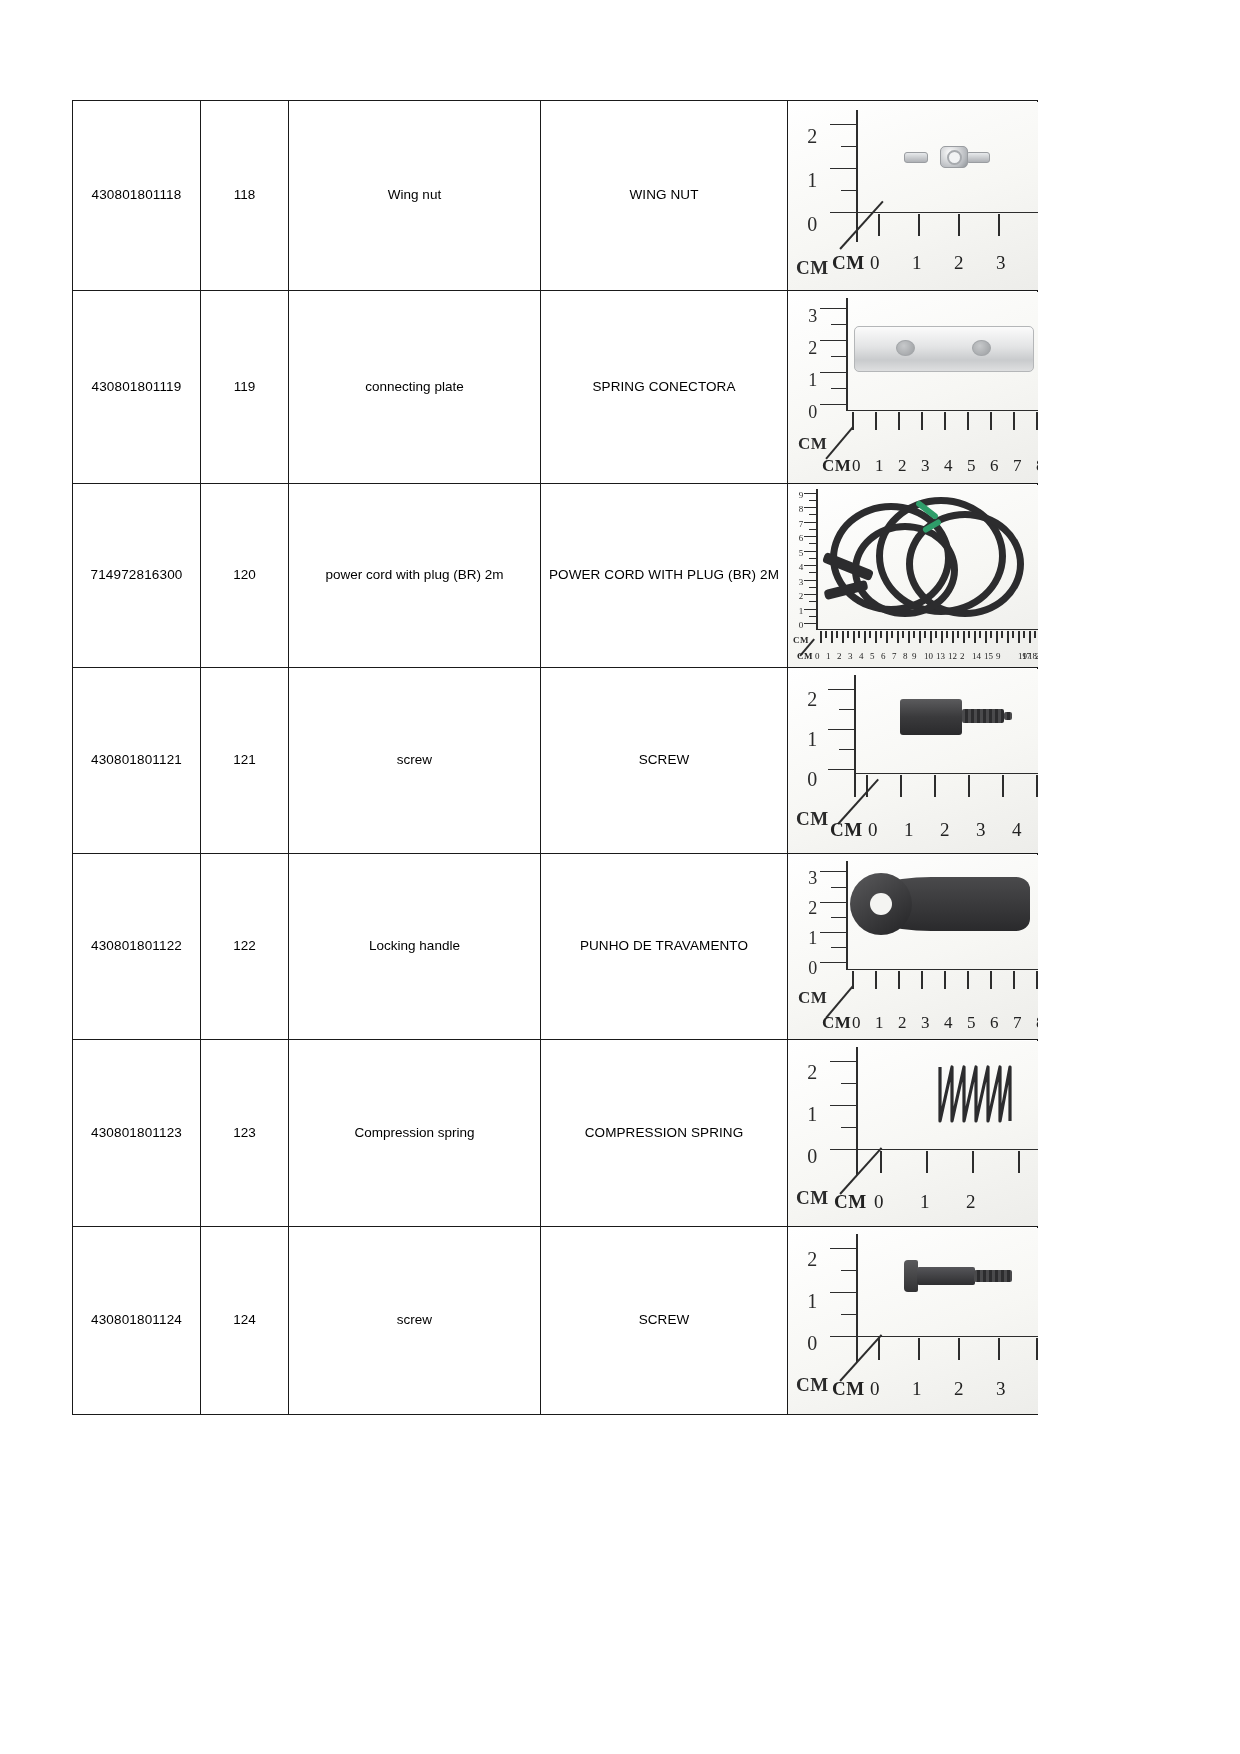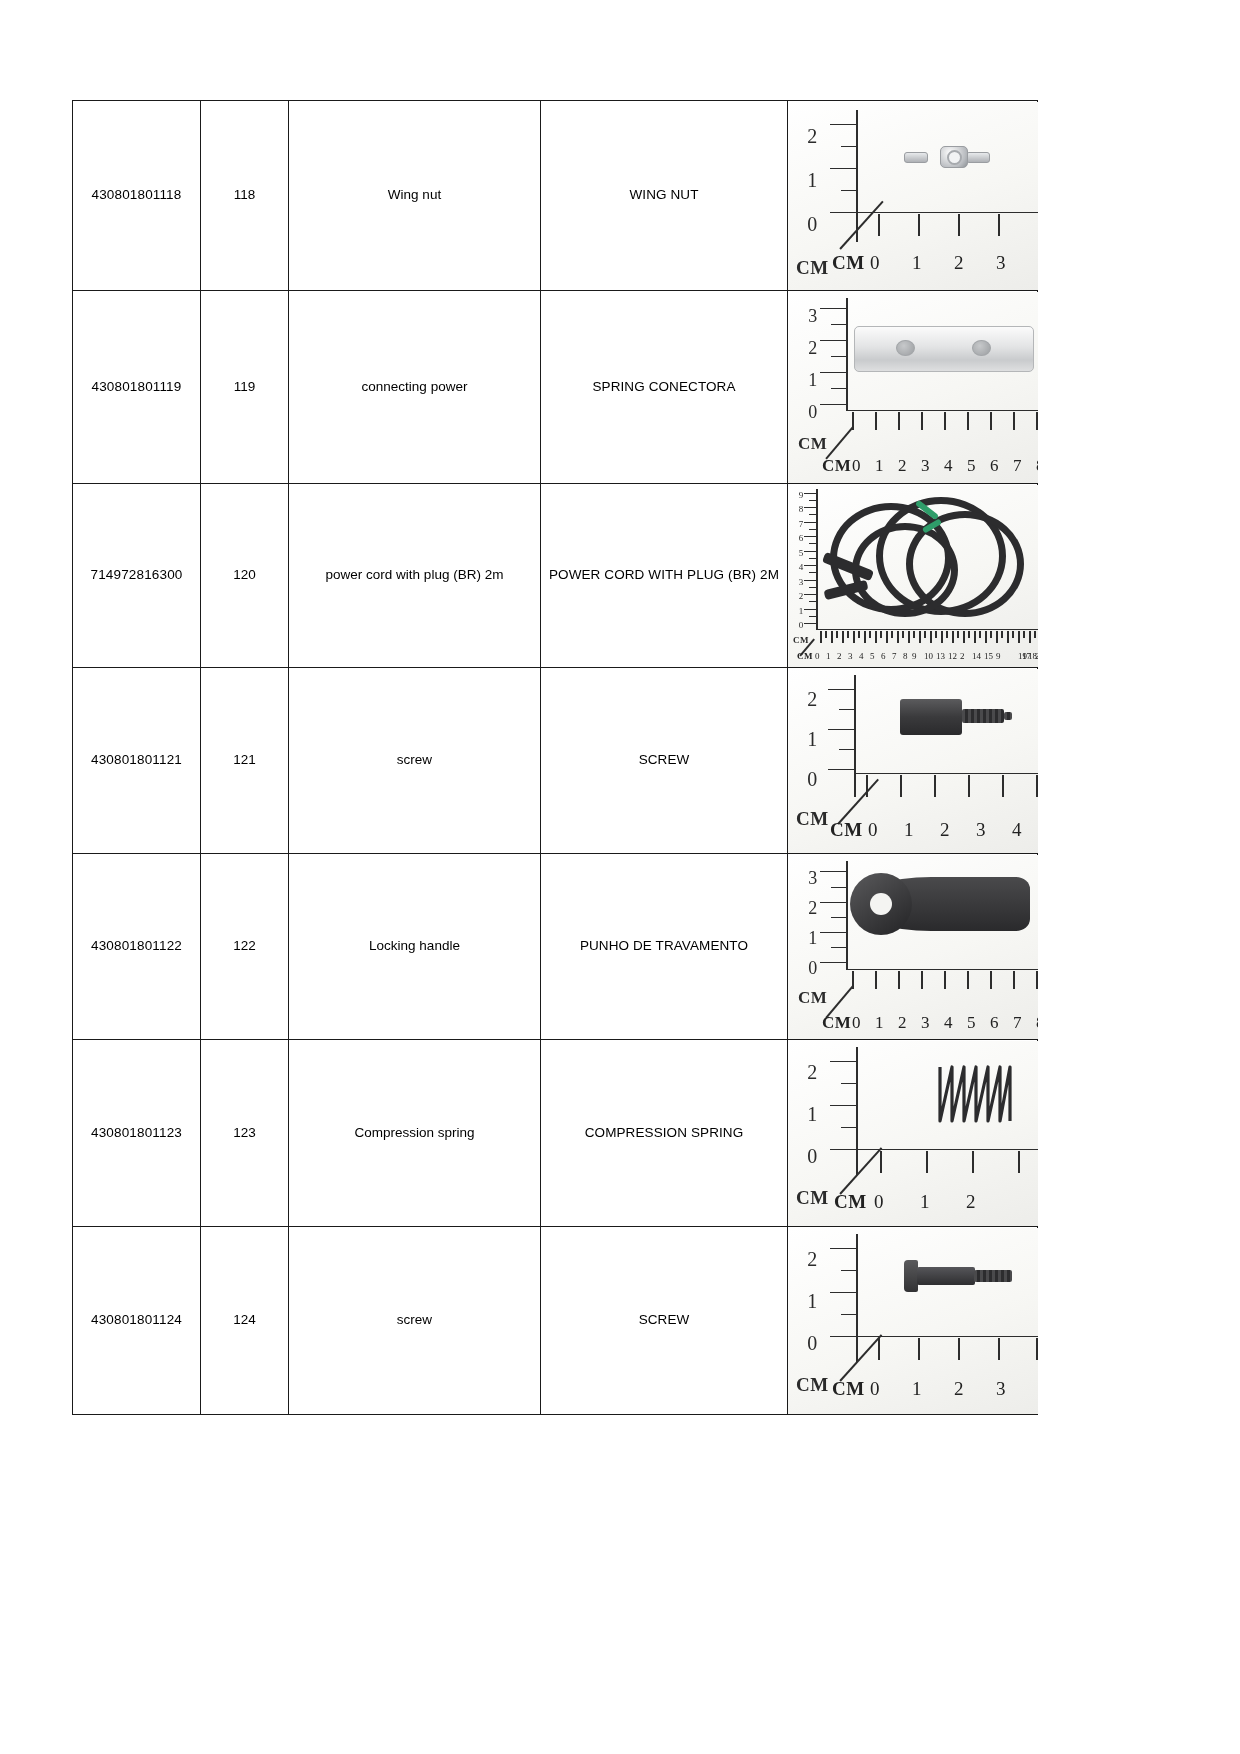--- a/index.html
+++ b/index.html
@@ -326,21 +326,21 @@
       </tr>
 
       <tr style="height:193px;">
         <td>
             <span class="cell-txt code-txt">430801801119</span>
           </td>
         <td>
             <span class="cell-txt">119</span>
           </td>
         <td>
-            <span class="cell-txt en-txt">connecting power</span>
+            <span class="cell-txt en-txt">connecting plate</span>
           </td>
         <td>
             <span class="cell-txt pt-txt">SPRING CONECTORA</span>
           </td>
         <td class="col-img">
           <div class="photo" style="height:191px;">
             <div class="board"></div>
             <div class="vnums" style="top:8px;left:10px;line-height:32px;font-size:18px;">
               <span>3</span>
               <span>2</span>

